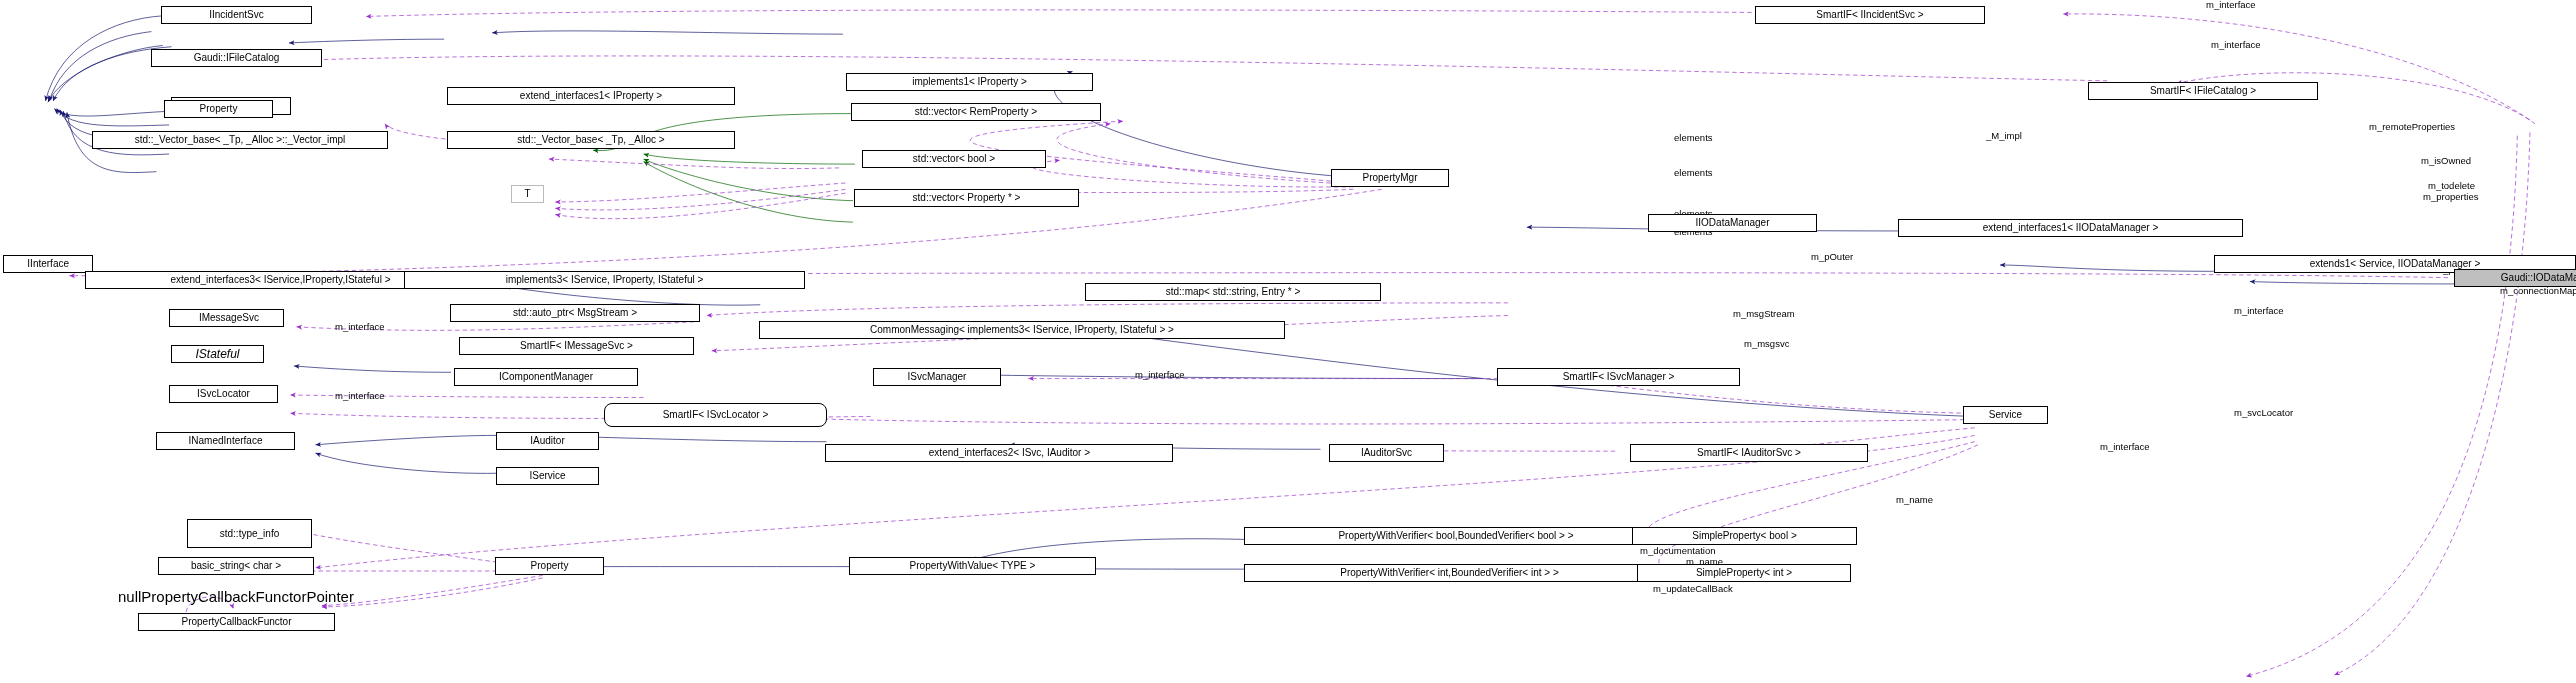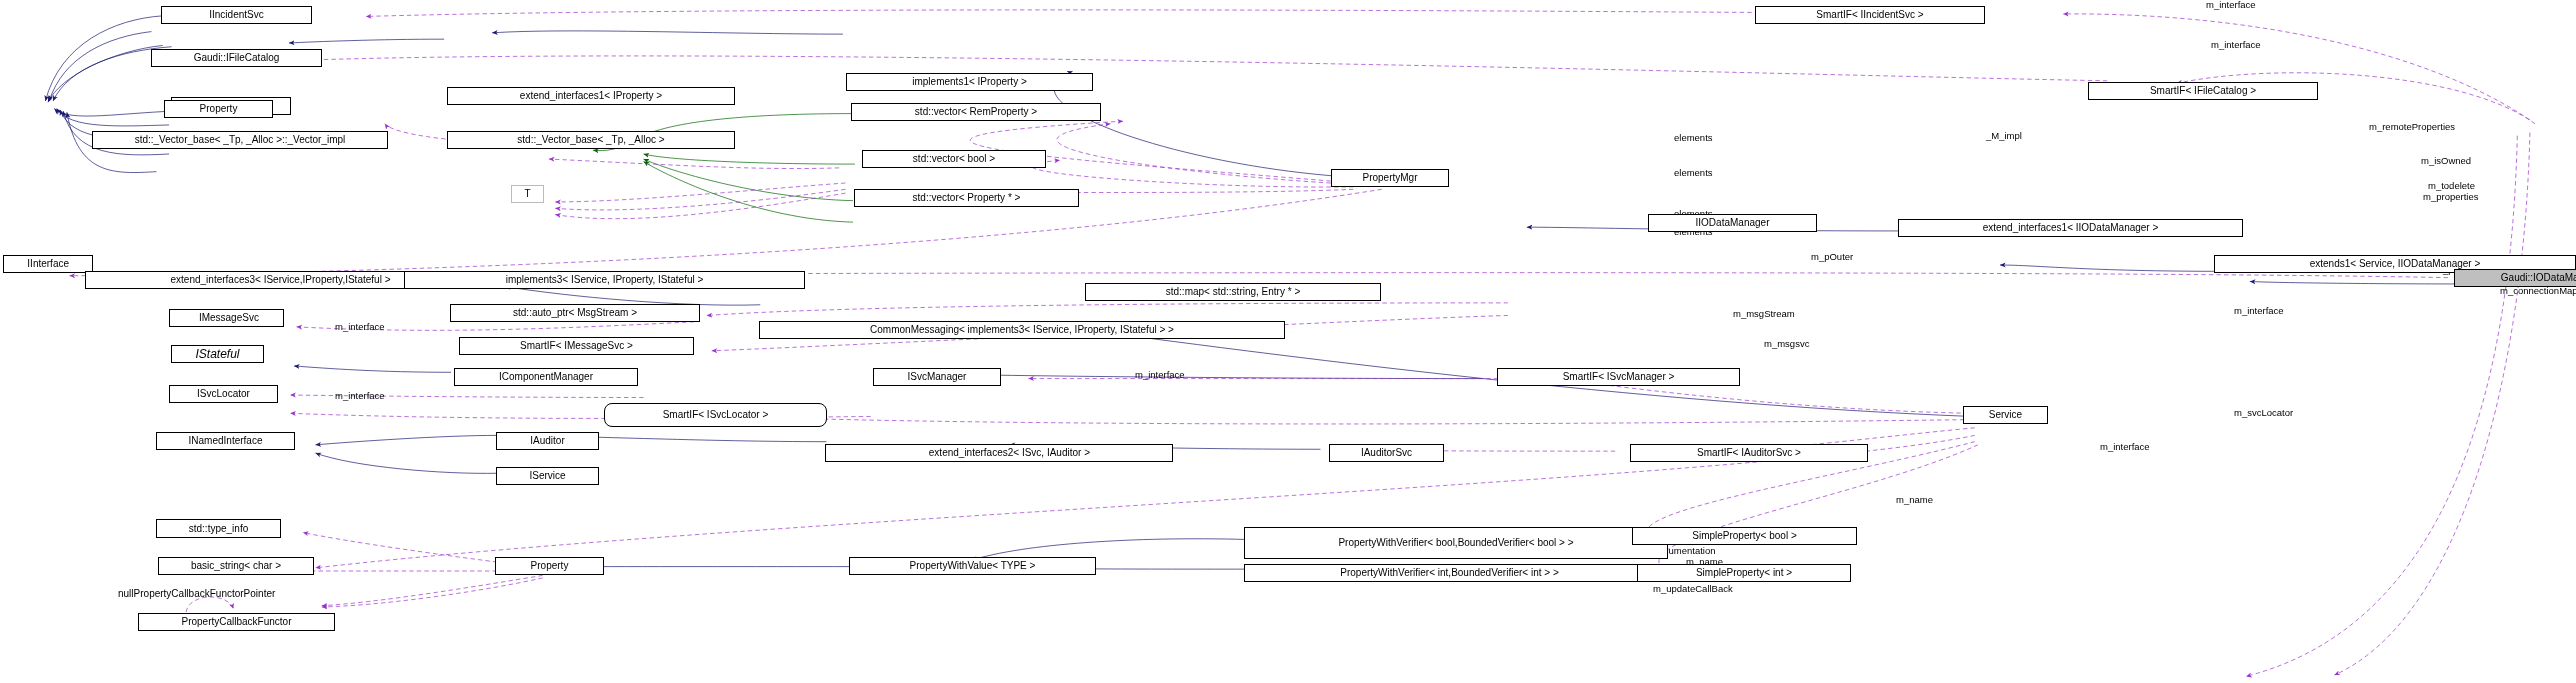--- a/index.html
+++ b/index.html
@@ -175,21 +175,21 @@
   <div id="nodes-layer">
       <div class="node" style="left: 161px; top: 6.3px; width: 151px; height: 17.7px; font-size: 10px;">IIncidentSvc</div>
       <div class="node" style="left: 151px; top: 49px; width: 171px; height: 17.7px; font-size: 10px;">Gaudi::IFileCatalog</div>
       <div class="node" style="left: 171px; top: 97px; width: 120px; height: 17.7px; font-size: 10px;">IProperty</div>
       <div class="node" style="left: 92px; top: 131px; width: 296px; height: 17.7px; font-size: 10px;">std::_Vector_base&lt; _Tp, _Alloc &gt;::_Vector_impl</div>
       <div class="node" style="left: 3.2px; top: 255px; width: 90px; height: 17.7px; font-size: 10px;">IInterface</div>
       <div class="node" style="left: 169px; top: 309px; width: 115px; height: 17.7px; font-size: 10px; padding-left: 8px;">IMessageSvc</div>
       <div class="node" style="left: 171px; top: 345px; width: 93px; height: 17.7px; font-size: 12px; font-style: italic;">IStateful</div>
       <div class="node" style="left: 169px; top: 385px; width: 109px; height: 17.7px; font-size: 10px;">ISvcLocator</div>
       <div class="node" style="left: 156px; top: 432px; width: 139px; height: 17.7px; font-size: 10px;">INamedInterface</div>
-      <div class="node" style="left: 156px; top: 519px; width: 125px; height: 19px; font-size: 10px;">std::type_info</div>
+      <div class="node" style="left: 187px; top: 519px; width: 125px; height: 29px; font-size: 10px;">std::type_info</div>
       <div class="node" style="left: 158px; top: 557px; width: 156px; height: 17.7px; font-size: 10px;">basic_string&lt; char &gt;</div>
       <div class="node" style="left: 138px; top: 613px; width: 197px; height: 17.7px; font-size: 10px;">PropertyCallbackFunctor</div>
       <div class="node" style="left: 164px; top: 100px; width: 109px; height: 17.7px; font-size: 10px;">Property</div>
       <div class="node" style="left: 447px; top: 87px; width: 288px; height: 17.7px; font-size: 10px;">extend_interfaces1&lt; IProperty &gt;</div>
       <div class="node" style="left: 447px; top: 131px; width: 288px; height: 17.7px; font-size: 10px;">std::_Vector_base&lt; _Tp, _Alloc &gt;</div>
       <div class="node tmpl" style="left: 511px; top: 185px; width: 33px; height: 17.7px; font-size: 10px;">T</div>
       <div class="node" style="left: 85px; top: 271px; width: 391px; height: 17.7px; font-size: 10px;">extend_interfaces3&lt; IService,IProperty,IStateful &gt;</div>
       <div class="node" style="left: 404px; top: 271px; width: 401px; height: 17.7px; font-size: 10px;">implements3&lt; IService, IProperty, IStateful &gt;</div>
       <div class="node" style="left: 450px; top: 304px; width: 250px; height: 17.7px; font-size: 10px;">std::auto_ptr&lt; MsgStream &gt;</div>
       <div class="node" style="left: 459px; top: 337px; width: 235px; height: 17.7px; font-size: 10px;">SmartIF&lt; IMessageSvc &gt;</div>
@@ -201,21 +201,21 @@
       <div class="node" style="left: 851px; top: 103px; width: 250px; height: 17.7px; font-size: 10px;">std::vector&lt; RemProperty &gt;</div>
       <div class="node" style="left: 862px; top: 150px; width: 184px; height: 17.7px; font-size: 10px;">std::vector&lt; bool &gt;</div>
       <div class="node" style="left: 854px; top: 189px; width: 225px; height: 17.7px; font-size: 10px;">std::vector&lt; Property * &gt;</div>
       <div class="node" style="left: 1085px; top: 283px; width: 296px; height: 17.7px; font-size: 10px;">std::map&lt; std::string, Entry * &gt;</div>
       <div class="node" style="left: 759px; top: 321px; width: 526px; height: 17.7px; font-size: 10px;">CommonMessaging&lt; implements3&lt; IService, IProperty, IStateful &gt; &gt;</div>
       <div class="node" style="left: 873px; top: 368px; width: 128px; height: 17.7px; font-size: 10px;">ISvcManager</div>
       <div class="node" style="left: 604px; top: 403px; width: 223px; height: 24px; font-size: 10px; border-radius: 8px;">SmartIF&lt; ISvcLocator &gt;</div>
       <div class="node" style="left: 825px; top: 444px; width: 348px; height: 17.7px; font-size: 10px; padding-left: 24px;">extend_interfaces2&lt; ISvc, IAuditor &gt;</div>
       <div class="node" style="left: 1329px; top: 444px; width: 115px; height: 17.7px; font-size: 10px;">IAuditorSvc</div>
       <div class="node" style="left: 849px; top: 557px; width: 247px; height: 17.7px; font-size: 10px;">PropertyWithValue&lt; TYPE &gt;</div>
-      <div class="node" style="left: 1244px; top: 527px; width: 424px; height: 32px; font-size: 10px;">PropertyWithVerifier&lt; bool,BoundedVerifier&lt; bool &gt; &gt;</div>
+      <div class="node" style="left: 1244px; top: 527px; width: 424px; height: 18px; font-size: 10px;">PropertyWithVerifier&lt; bool,BoundedVerifier&lt; bool &gt; &gt;</div>
       <div class="node" style="left: 1244px; top: 564px; width: 411px; height: 17.7px; font-size: 10px;">PropertyWithVerifier&lt; int,BoundedVerifier&lt; int &gt; &gt;</div>
       <div class="node" style="left: 1331px; top: 169px; width: 118px; height: 17.7px; font-size: 10px;">PropertyMgr</div>
       <div class="node" style="left: 1648px; top: 214px; width: 169px; height: 17.7px; font-size: 10px;">IIODataManager</div>
       <div class="node" style="left: 1898px; top: 219px; width: 345px; height: 17.7px; font-size: 10px;">extend_interfaces1&lt; IIODataManager &gt;</div>
       <div class="node" style="left: 2214px; top: 255px; width: 362px; height: 17.7px; font-size: 10px;">extends1&lt; Service, IIODataManager &gt;</div>
       <div class="node hl" style="left: 2454px; top: 269px; width: 197px; height: 17.7px; font-size: 10px;">Gaudi::IODataManager</div>
       <div class="node" style="left: 1963px; top: 406px; width: 85px; height: 17.7px; font-size: 10px;">Service</div>
       <div class="node" style="left: 1497px; top: 368px; width: 243px; height: 17.7px; font-size: 10px;">SmartIF&lt; ISvcManager &gt;</div>
       <div class="node" style="left: 1630px; top: 444px; width: 238px; height: 17.7px; font-size: 10px;">SmartIF&lt; IAuditorSvc &gt;</div>
       <div class="node" style="left: 1632px; top: 527px; width: 225px; height: 17.7px; font-size: 10px;">SimpleProperty&lt; bool &gt;</div>
@@ -235,28 +235,28 @@
       <div class="elabel" style="left: 2423px; top: 192px; font-size: 9.5px;">m_properties</div>
       <div class="elabel" style="left: 1674px; top: 209px; font-size: 9.5px;">elements</div>
       <div class="elabel" style="left: 1674px; top: 227px; font-size: 9.5px;">elements</div>
       <div class="elabel" style="left: 1811px; top: 252px; font-size: 9.5px;">m_pOuter</div>
       <div class="elabel" style="left: 2435px; top: 265px; font-size: 9.5px;">m_propertyMgr</div>
       <div class="elabel" style="left: 2500px; top: 286px; font-size: 9.5px;">m_connectionMap</div>
       <div class="elabel" style="left: 337px; top: 136px; font-size: 9.5px;">_M_impl</div>
       <div class="elabel" style="left: 2234px; top: 306px; font-size: 9.5px;">m_interface</div>
       <div class="elabel" style="left: 1733px; top: 309px; font-size: 9.5px;">m_msgStream</div>
       <div class="elabel" style="left: 335px; top: 322px; font-size: 9.5px;">m_interface</div>
-      <div class="elabel" style="left: 1744px; top: 339px; font-size: 9.5px; margin-left: 20px;">m_msgsvc</div>
+      <div class="elabel" style="left: 1744px; top: 339px; font-size: 9.5px;">m_msgsvc</div>
       <div class="elabel" style="left: 1135px; top: 370px; font-size: 9.5px;">m_interface</div>
       <div class="elabel" style="left: 335px; top: 391px; font-size: 9.5px;">m_interface</div>
       <div class="elabel" style="left: 2234px; top: 408px; font-size: 9.5px;">m_svcLocator</div>
       <div class="elabel" style="left: 2100px; top: 442px; font-size: 9.5px;">m_interface</div>
       <div class="elabel" style="left: 1896px; top: 495px; font-size: 9.5px;">m_name</div>
       <div class="elabel" style="left: 1679px; top: 526px; font-size: 9.5px;">m_typeinfo</div>
       <div class="elabel" style="left: 1640px; top: 546px; font-size: 9.5px;">m_documentation</div>
       <div class="elabel" style="left: 1686px; top: 557px; font-size: 9.5px;">m_name</div>
       <div class="elabel" style="left: 1662px; top: 572px; font-size: 9.5px;">m_readCallBack</div>
-      <div class="elabel" style="left: 118px; top: 589px; font-size: 10px;">nullPropertyCallbackFunctorPointer</div>
+      <div class="elabel" style="left: 118px; top: 589px; font-size: 15px;">nullPropertyCallbackFunctorPointer</div>
       <div class="elabel" style="left: 1653px; top: 584px; font-size: 9.5px;">m_updateCallBack</div>
     </div>
 
 </div>
 
 
 </body></html>

